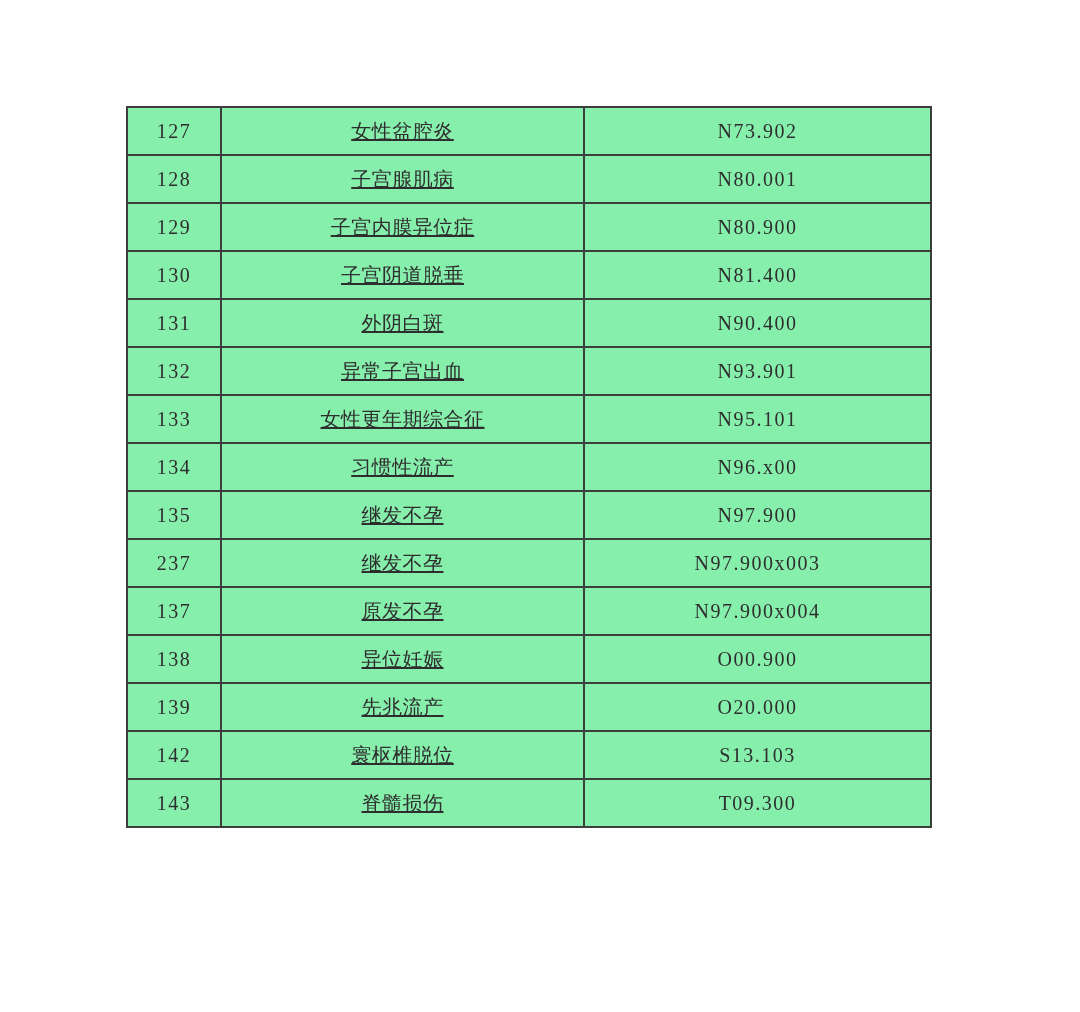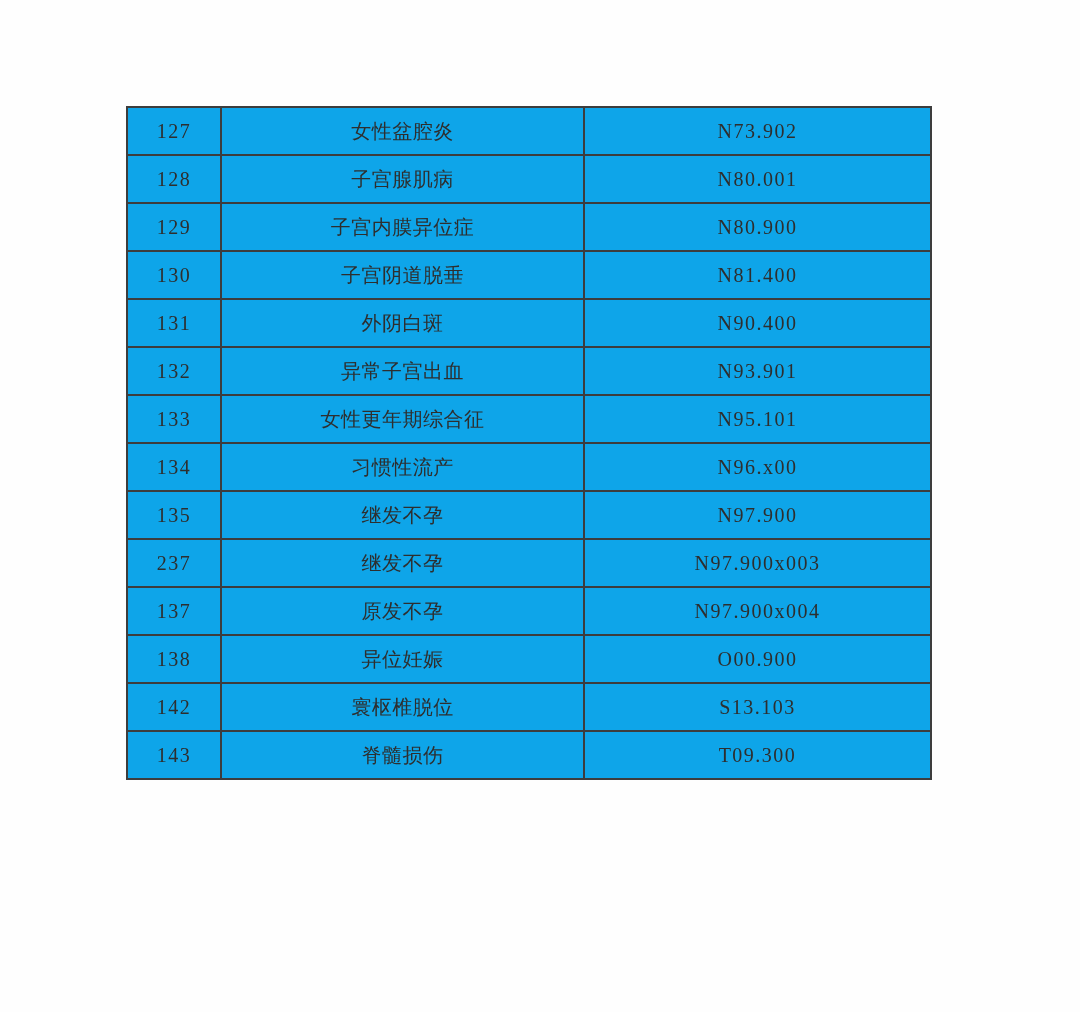--- a/index.html
+++ b/index.html
@@ -21,40 +21,41 @@
     height: 1012px;
     background: var(--page-bg);
   }
   table.icd-table {
     position: absolute;
     left: 126px;
     top: 106px;
     width: 804px;
     border-collapse: collapse;
     table-layout: fixed;
-    background: #0ea5e9;
+    background: #86efac;
   }
   table.icd-table td {
     border: 2px solid var(--border-color);
     height: 48px;
     text-align: center;
     vertical-align: middle;
     color: var(--text-color);
     font-size: 20px;
     line-height: 1;
     overflow: hidden;
     white-space: nowrap;
   }
   td.row-number-cell,
   td.icd-code-cell {
     letter-spacing: 1.5px;
     font-size: 19px;
   }
   td.disease-name-cell {
     letter-spacing: 0.5px;
+    text-decoration: underline;
   }
 </style>
 </head>
 <body>
 
 <div class="page">
   <table class="icd-table">
     <colgroup>
       <col style="width:94px">
       <col style="width:363px">
@@ -115,20 +116,25 @@
           <td class="row-number-cell">137</td>
           <td class="disease-name-cell">原发不孕</td>
           <td class="icd-code-cell">N97.900x004</td>
         </tr>
         <tr>
           <td class="row-number-cell">138</td>
           <td class="disease-name-cell">异位妊娠</td>
           <td class="icd-code-cell">O00.900</td>
         </tr>
         <tr>
+          <td class="row-number-cell">139</td>
+          <td class="disease-name-cell">先兆流产</td>
+          <td class="icd-code-cell">O20.000</td>
+        </tr>
+        <tr>
           <td class="row-number-cell">142</td>
           <td class="disease-name-cell">寰枢椎脱位</td>
           <td class="icd-code-cell">S13.103</td>
         </tr>
         <tr>
           <td class="row-number-cell">143</td>
           <td class="disease-name-cell">脊髓损伤</td>
           <td class="icd-code-cell">T09.300</td>
         </tr>
       </tbody>

